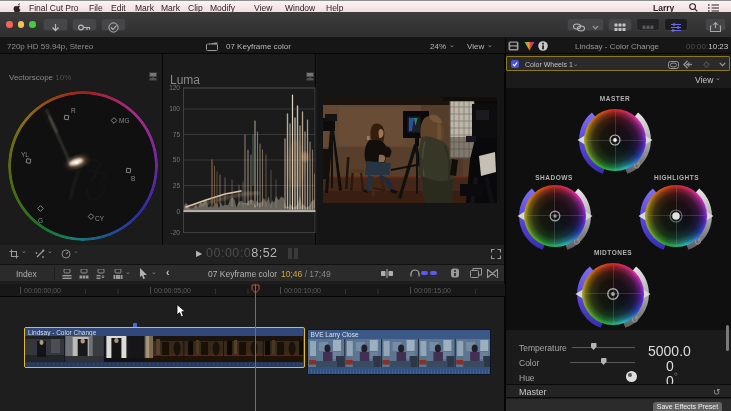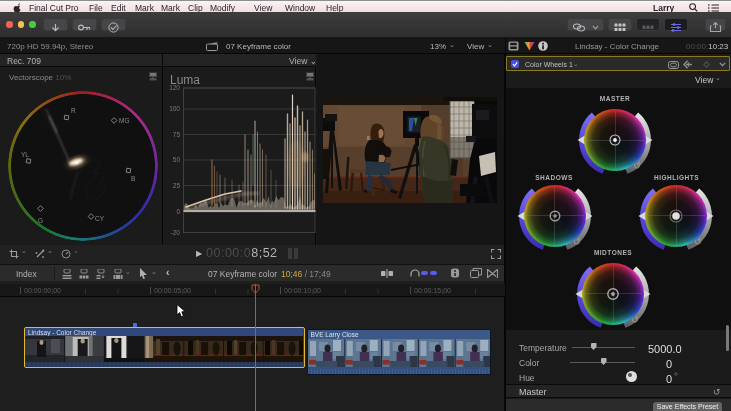--- a/index.html
+++ b/index.html
@@ -24,21 +24,21 @@
 #vtools{position:absolute;left:0;top:245px;width:505px;height:19px;background:#212121;border-right:1px solid #060606}
 
 #tltools{position:absolute;left:0;top:264px;width:505px;height:17px;background:#2b2b2b;border-top:1px solid #111;border-right:1px solid #060606;color:#b0b0b0;font-size:8.5px}
 
 #timeline{position:absolute;left:0;top:281px;width:505px;height:130px;background:#1e1e1e;border-right:1px solid #060606;border-top:1px solid #1a1e2a}
 #ruler{position:absolute;left:0;top:2px;width:505px;height:13px;background:#181818;border-bottom:1px solid #050505;color:#5c5c5c;font-size:7px}
 
 #inspector{position:absolute;left:506px;top:54px;width:225px;height:357px;background:#1b1b1b}
 .wheellabel{position:absolute;color:#b2b2b2;font-size:6.5px;font-weight:bold;letter-spacing:.5px;white-space:nowrap;transform:translateX(-50%)}
 .slab{position:absolute;left:13px;color:#a8a8a8;font-size:8.5px}
-.sval{position:absolute;color:#dcdcdc;font-size:11px}
+.sval{position:absolute;color:#dcdcdc;font-size:14px}
 .track{position:absolute;height:1px;background:#5a5a5a}
 .thumb{position:absolute;width:6px;height:7px;background:#b4b4b4;clip-path:polygon(0 0,100% 0,100% 55%,50% 100%,0 55%);border-radius:1px}
 .reset{position:absolute;color:#9a9a9a;font-size:9px;transform:scaleX(-1)}
 .wheel{position:absolute;width:76px;height:76px}
 .disk{position:absolute;left:7px;top:7px;width:62px;height:62px;border-radius:50%;
 background:radial-gradient(closest-side,rgba(13,13,13,0.96) 0%,rgba(13,13,13,0.93) 46%,rgba(13,13,13,0.76) 71%,rgba(13,13,13,0.4) 88%,rgba(13,13,13,0.07) 96%,rgba(13,13,13,0) 100%),
 conic-gradient(from 0deg,#dc2828,#dc30b4 50deg,#6428dc 100deg,#2850dc 125deg,#28c0c0 160deg,#28ac38 200deg,#94ac28 255deg,#c09c18 290deg,#d45818 330deg,#dc2828 360deg)}
 .chv{position:absolute;left:37.5px;top:9px;width:1px;height:58px;background:rgba(150,150,150,0.25)}
 .chh{position:absolute;left:9px;top:37.5px;width:58px;height:1px;background:rgba(150,150,150,0.25)}
 </style></head>
@@ -126,21 +126,21 @@
 </div>
 
 <div id="infobar">
   <span class="ab" style="left:7px;top:3.5px">720p HD 59.94p, Stereo</span>
   <svg class="ab" style="left:206px;top:3px" width="12" height="10" viewBox="0 0 12 10">
         <rect x="0.5" y="3" width="11" height="6.5" rx="1" fill="none" stroke="#9a9a9a"></rect>
         <path d="M0.5 3 L11.5 1 L11 3.2 Z" fill="#9a9a9a"></path>
         <path d="M1 2.8 l2 -0.35 M3.8 2.3 l2 -0.35 M6.6 1.8 l2 -0.35 M9.4 1.3 l2 -0.35" stroke="#1a1a1a" stroke-width="0.7"></path>
       </svg>
   <span class="ab" style="left:226px;top:3.5px;color:#b8b8b8">07 Keyframe color</span>
-  <span class="ab" style="left:430px;top:3.5px;color:#b8b8b8">13%</span>
+  <span class="ab" style="left:430px;top:3.5px;color:#b8b8b8">24%</span>
   <span class="ab" style="left:449px;top:2.5px;color:#999;font-size:7px">⌄</span>
   <span class="ab" style="left:467px;top:3.5px;color:#b8b8b8">View</span>
   <span class="ab" style="left:487px;top:2.5px;color:#999;font-size:7px">⌄</span>
   <span class="ab" style="left:575px;top:3.5px;color:#999">Lindsay - Color Change</span>
   <span class="ab" style="left:686px;top:3.5px;color:#4f4f4f">00:00:<span style="color:#c8c8c8">10:23</span></span>
   <svg class="ab" style="left:508px;top:3px" width="11" height="10" viewBox="0 0 11 10">
         <rect x="0.5" y="0.5" width="10" height="9" rx="1.5" fill="#9a9a9a"></rect>
         <rect x="2.2" y="1.8" width="6.6" height="2.4" rx="0.5" fill="#1a1a1a"></rect>
         <rect x="2.2" y="5.6" width="6.6" height="2.4" rx="0.5" fill="#1a1a1a"></rect>
       </svg>
@@ -156,24 +156,20 @@
         <path d="M0.5 1 L10.5 1 L5.5 9.5 Z" fill="url(#ctri)"></path>
       </svg>
   <svg class="ab" style="left:538px;top:3px" width="10" height="10" viewBox="0 0 10 10">
         <circle cx="5" cy="5" r="4.8" fill="#c8c8c8"></circle>
         <rect x="4.2" y="1.8" width="1.7" height="1.7" fill="#1a1a1a"></rect>
         <rect x="4.2" y="4.3" width="1.7" height="4" fill="#1a1a1a"></rect>
       </svg>
 </div>
 
 <div id="scopes">
-  <div id="scopehead">
-    <span class="ab" style="left:7px;top:1.5px">Rec. 709</span>
-    <span class="ab" style="left:289px;top:1.5px">View ⌄</span>
-  </div>
   <div class="ab" style="left:9px;top:19px;color:#8a8a8a;font-size:8px">Vectorscope <span style="color:#4f4f4f">10%</span></div>
   <div class="ab" style="left:148px;top:18px;color:#777;font-size:8px">🖥︎</div>
   <div class="ab" style="left:170px;top:19px;color:#8a8a8a;font-size:12px">Luma</div>
   <div class="ab" style="left:305px;top:18px;color:#777;font-size:8px">🖥︎</div>
 
   <div class="ab" style="left:8px;top:37px;width:150px;height:150px;border-radius:50%;background:#101010"></div>
   <div class="ab" style="left:8px;top:37px;width:150px;height:150px;border-radius:50%;background:conic-gradient(from 0deg,#c22424,#cc32a4 45deg,#7830c4 95deg,#3434c4 130deg,#2460b4 160deg,#189890 185deg,#1c9038 210deg,#528018 245deg,#808014 285deg,#a88414 310deg,#b44c1c 338deg,#c22424 360deg);opacity:0.8;-webkit-mask:radial-gradient(closest-side,transparent 95.4%,#000 96.4%,#000 100%);mask:radial-gradient(closest-side,transparent 95.4%,#000 96.4%,#000 100%)"></div>
   <svg class="ab" style="left:0;top:0" width="163" height="191" viewBox="0 0 163 191">
     <defs>
       <filter id="vblur">

